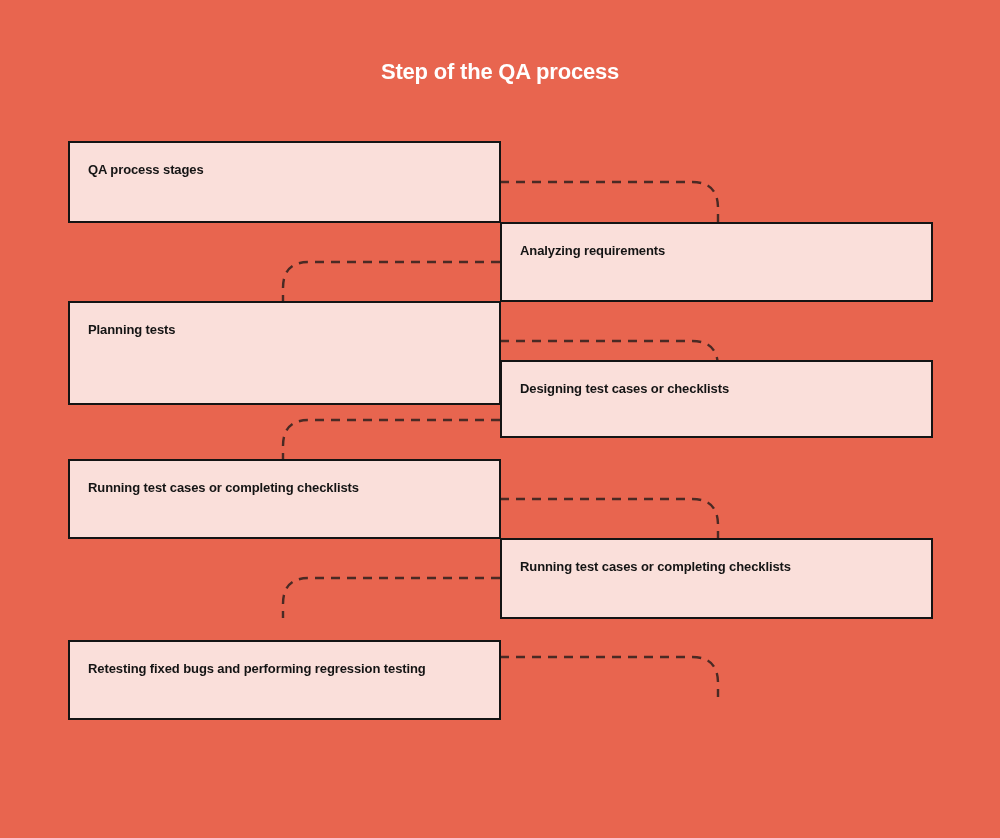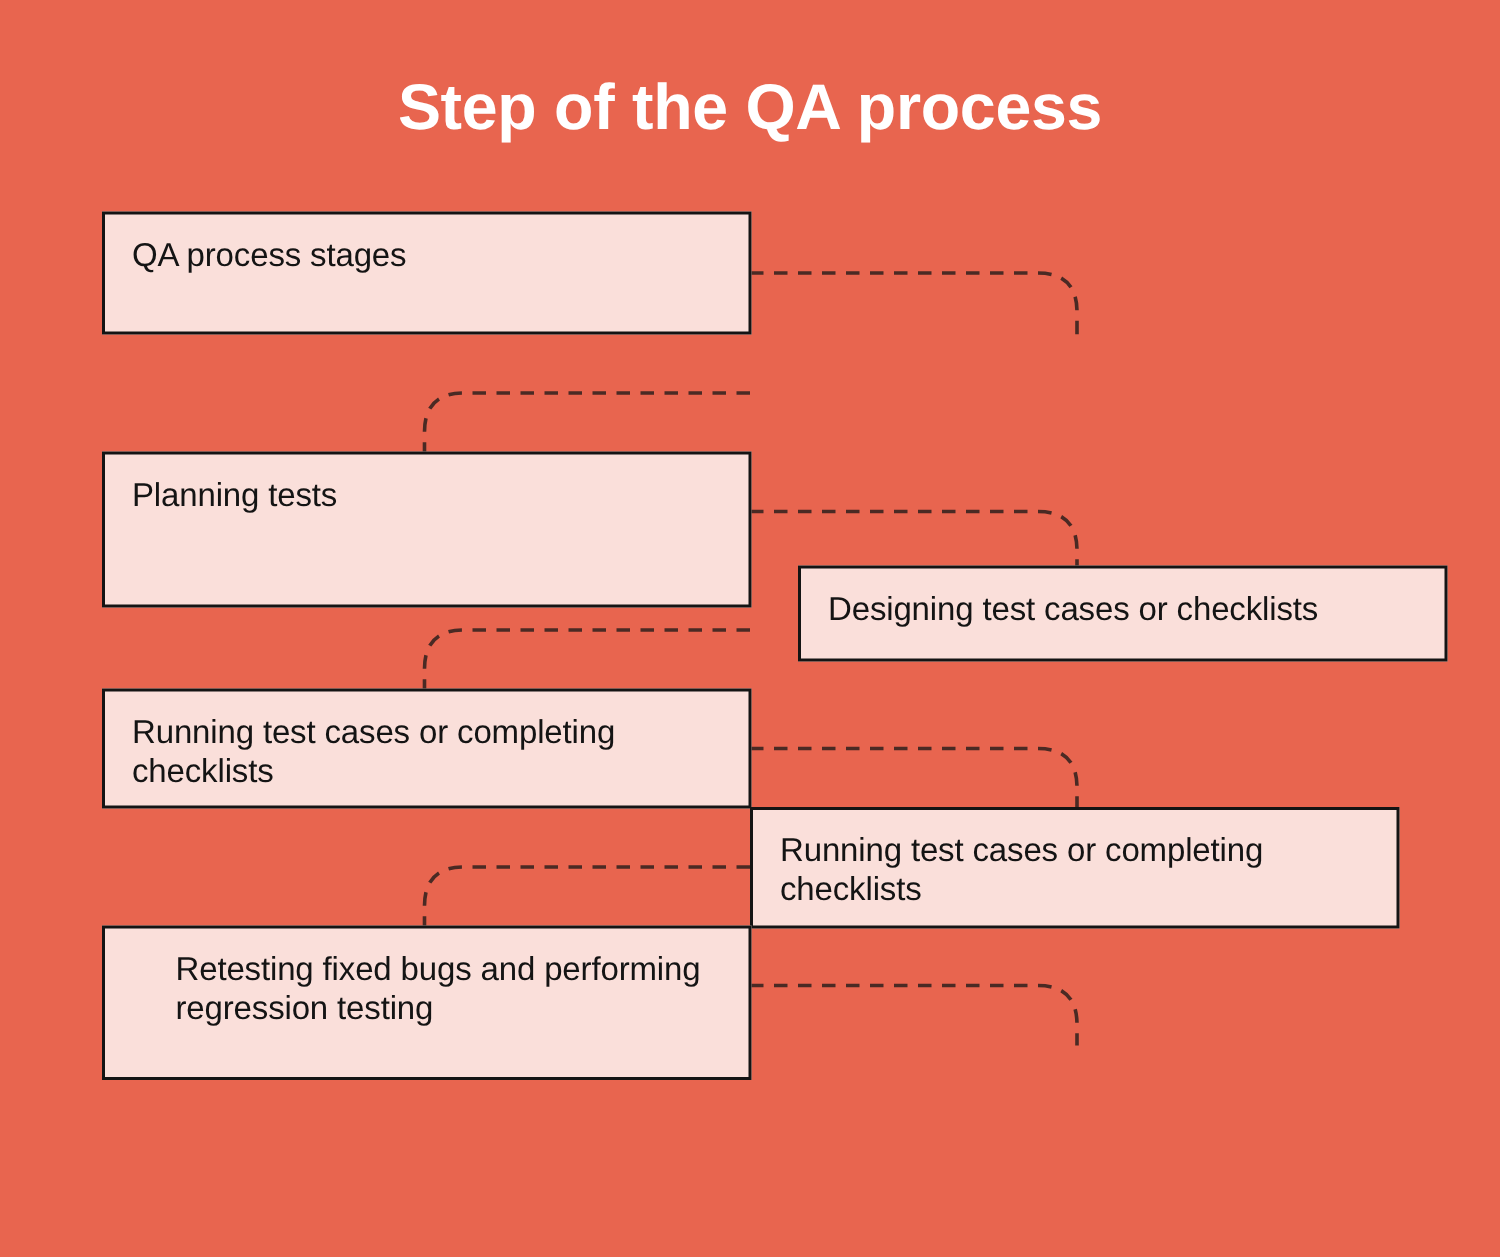--- a/index.html
+++ b/index.html
@@ -21,21 +21,21 @@
     height: 838px;
   }
 
   .page-title {
     position: absolute;
     left: 0;
     top: 52px;
     width: 1000px;
     text-align: center;
     color: #ffffff;
-    font-size: 43px;
+    font-size: 22px;
     font-weight: bold;
     letter-spacing: -0.2px;
     line-height: 40px;
   }
 
   
   .connector-layer {
     position: absolute;
     left: 0;
     top: 0;
@@ -52,22 +52,22 @@
     border: 2px solid #141414;
     display: flex;
     align-items: flex-start;
     z-index: 2;
   }
   .stage-box.left  { left: 68px;  width: 433px; }
   .stage-box.right { left: 500px; width: 433px; }
 
   .stage-label {
     color: #141414;
-    font-size: 22px;
-    font-weight: normal;
+    font-size: 13px;
+    font-weight: bold;
     line-height: 26px;
     padding: 14px 18px 0 18px;
     letter-spacing: -0.1px;
   }
 </style>
 </head>
 <body>
 
 <div class="canvas">
 
@@ -82,35 +82,38 @@
 
     <path d="M 500 262 L 309 262 Q 283 262 283 288 L 283 302" fill="none" stroke="#4a2a24" stroke-width="2.4" stroke-dasharray="9 7"></path>
     <path d="M 500 420 L 309 420 Q 283 420 283 446 L 283 460" fill="none" stroke="#4a2a24" stroke-width="2.4" stroke-dasharray="9 7"></path>
     <path d="M 500 578 L 309 578 Q 283 578 283 604 L 283 618" fill="none" stroke="#4a2a24" stroke-width="2.4" stroke-dasharray="9 7"></path>
   </svg>
 
   <div class="stage-box left" style="top:141px;height:82px;">
     <div class="stage-label">QA process stages</div>
   </div>
 
+  <div class="stage-box right" style="top:222px;height:80px;">
+    <div class="stage-label">Analyzing requirements</div>
+  </div>
 
   <div class="stage-box left" style="top:301px;height:104px;">
     <div class="stage-label">Planning tests</div>
   </div>
 
-  <div class="stage-box right" style="top:377px;height:64px;margin-left:32px;">
+  <div class="stage-box right" style="top:360px;height:78px;">
     <div class="stage-label">Designing test cases or checklists</div>
   </div>
 
   <div class="stage-box left" style="top:459px;height:80px;">
     <div class="stage-label">Running test cases or completing checklists</div>
   </div>
 
   <div class="stage-box right" style="top:538px;height:81px;">
     <div class="stage-label">Running test cases or completing checklists</div>
   </div>
 
-  <div class="stage-box left" style="top:617px;height:103px;padding-left:29px;">
+  <div class="stage-box left" style="top:640px;height:80px;">
     <div class="stage-label">Retesting fixed bugs and performing regression testing</div>
   </div>
 
 
 </div>
 
 </body></html>

